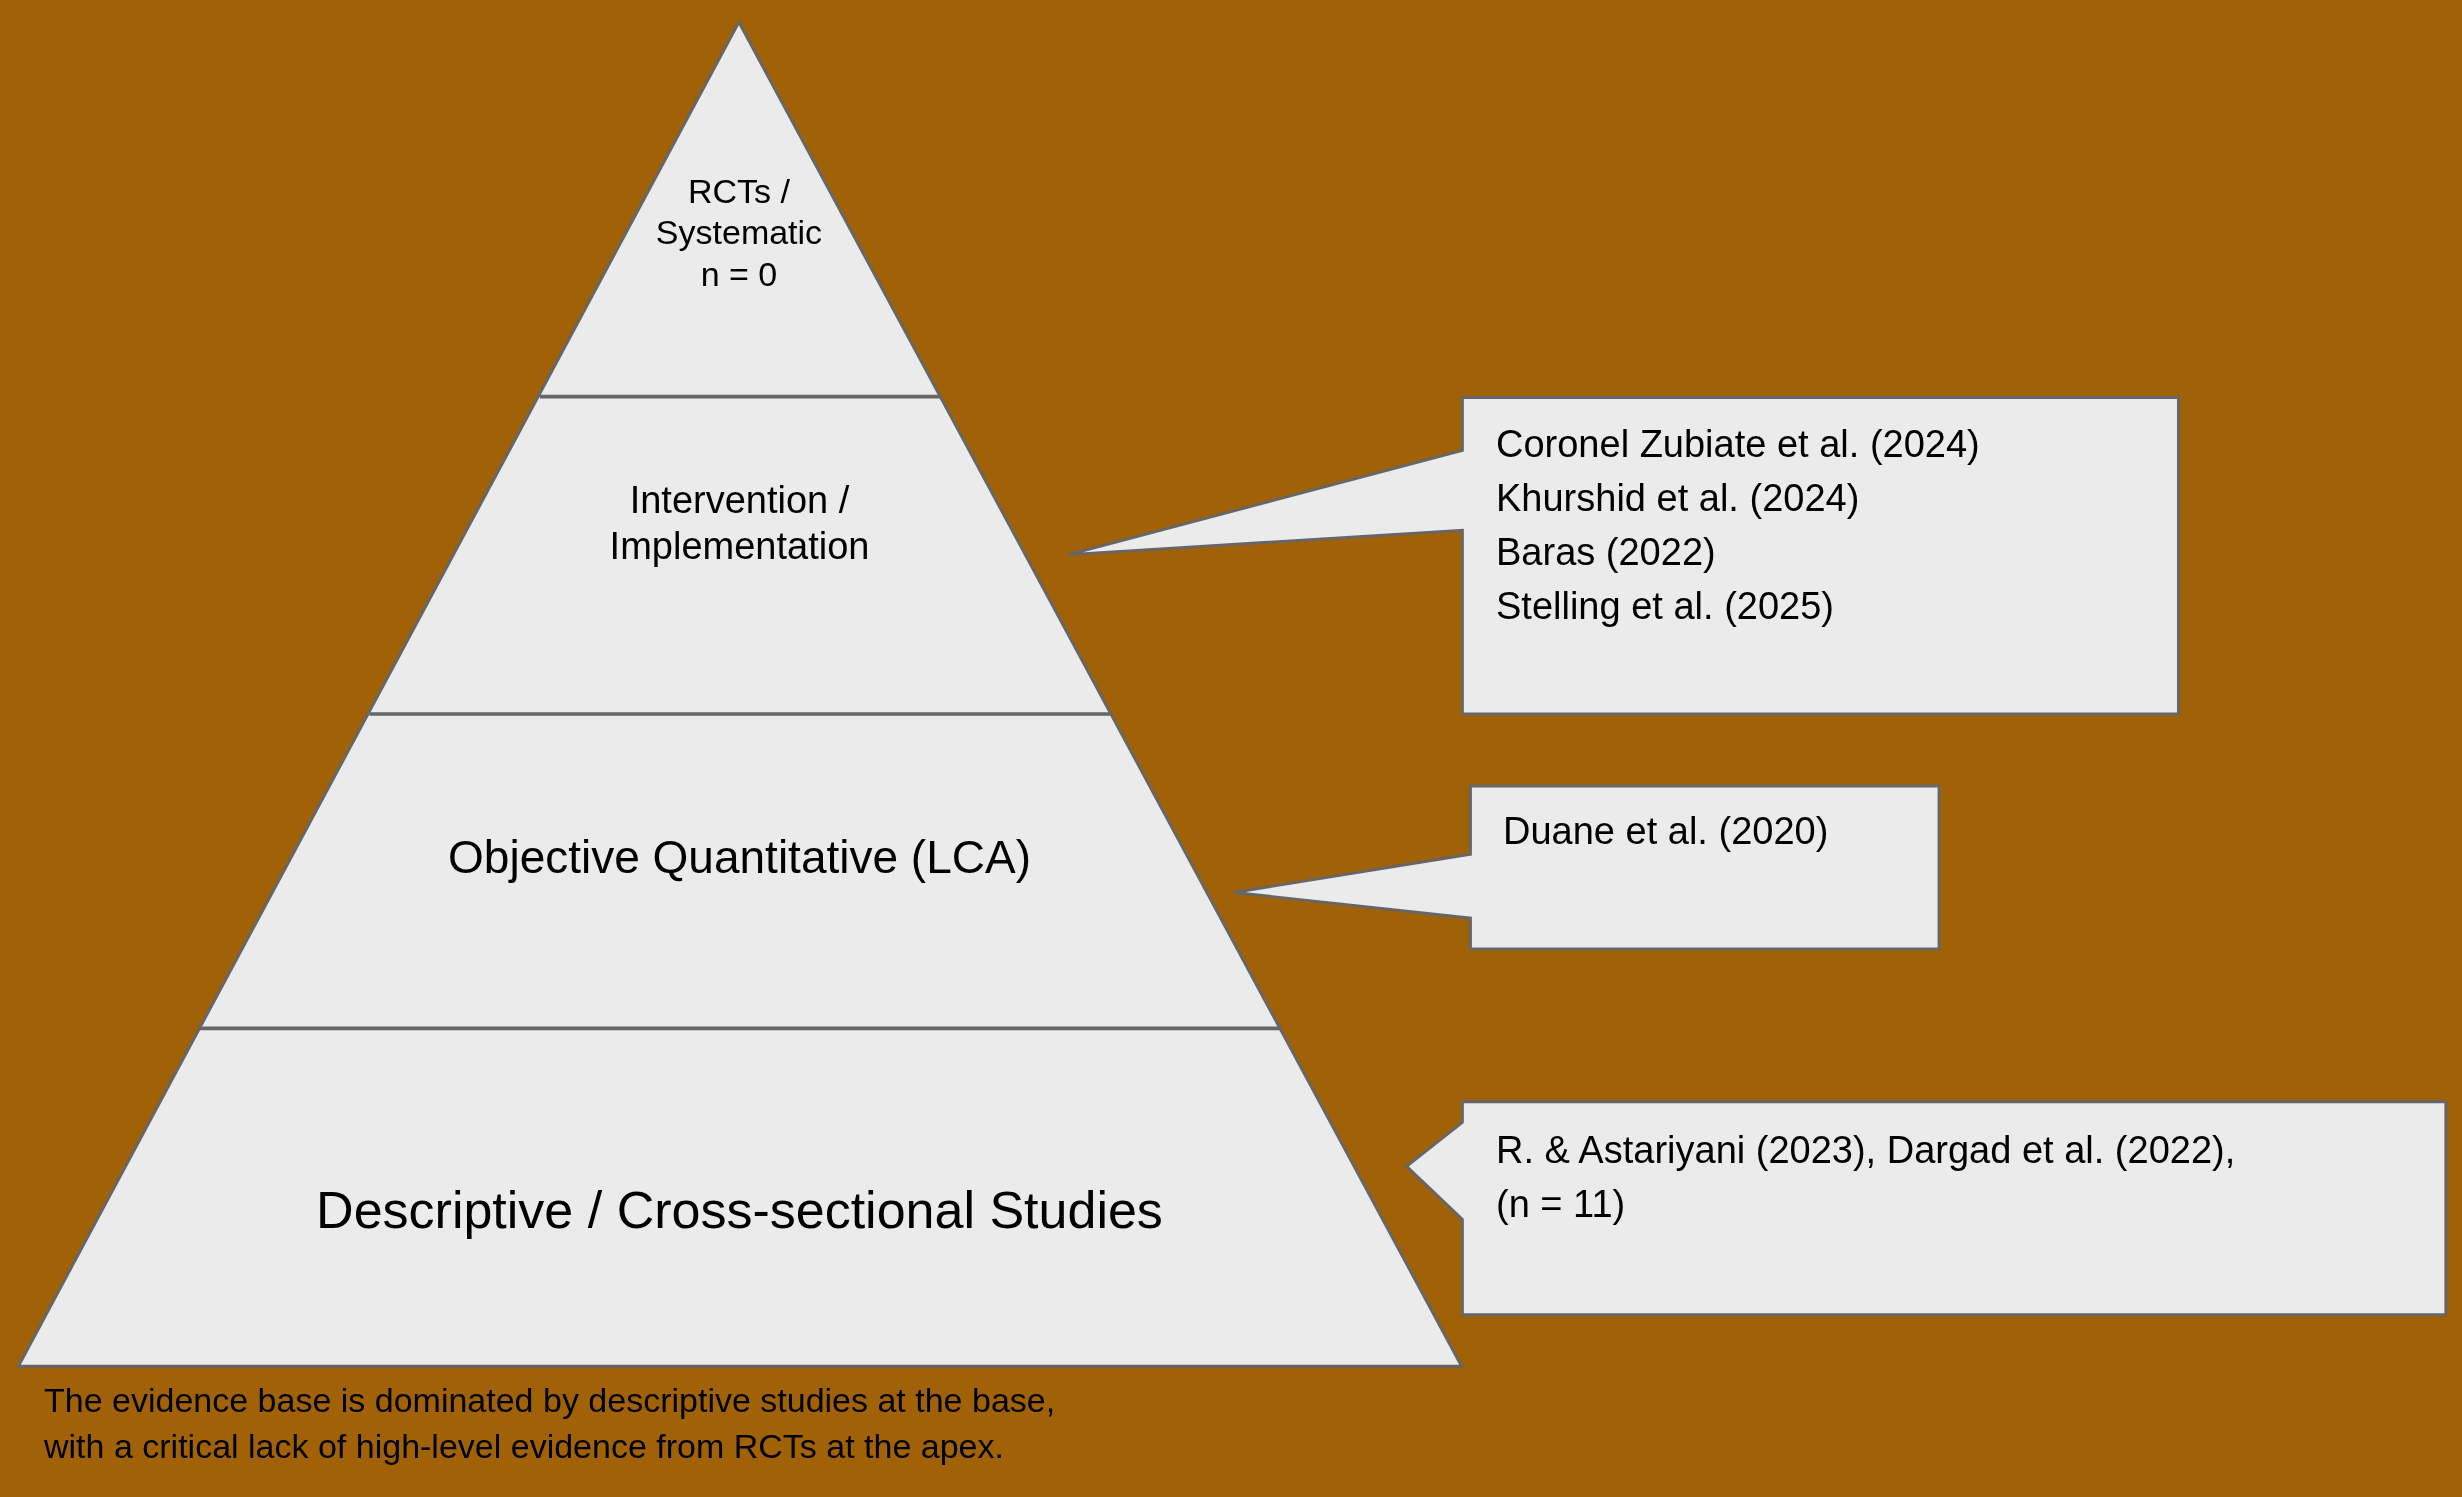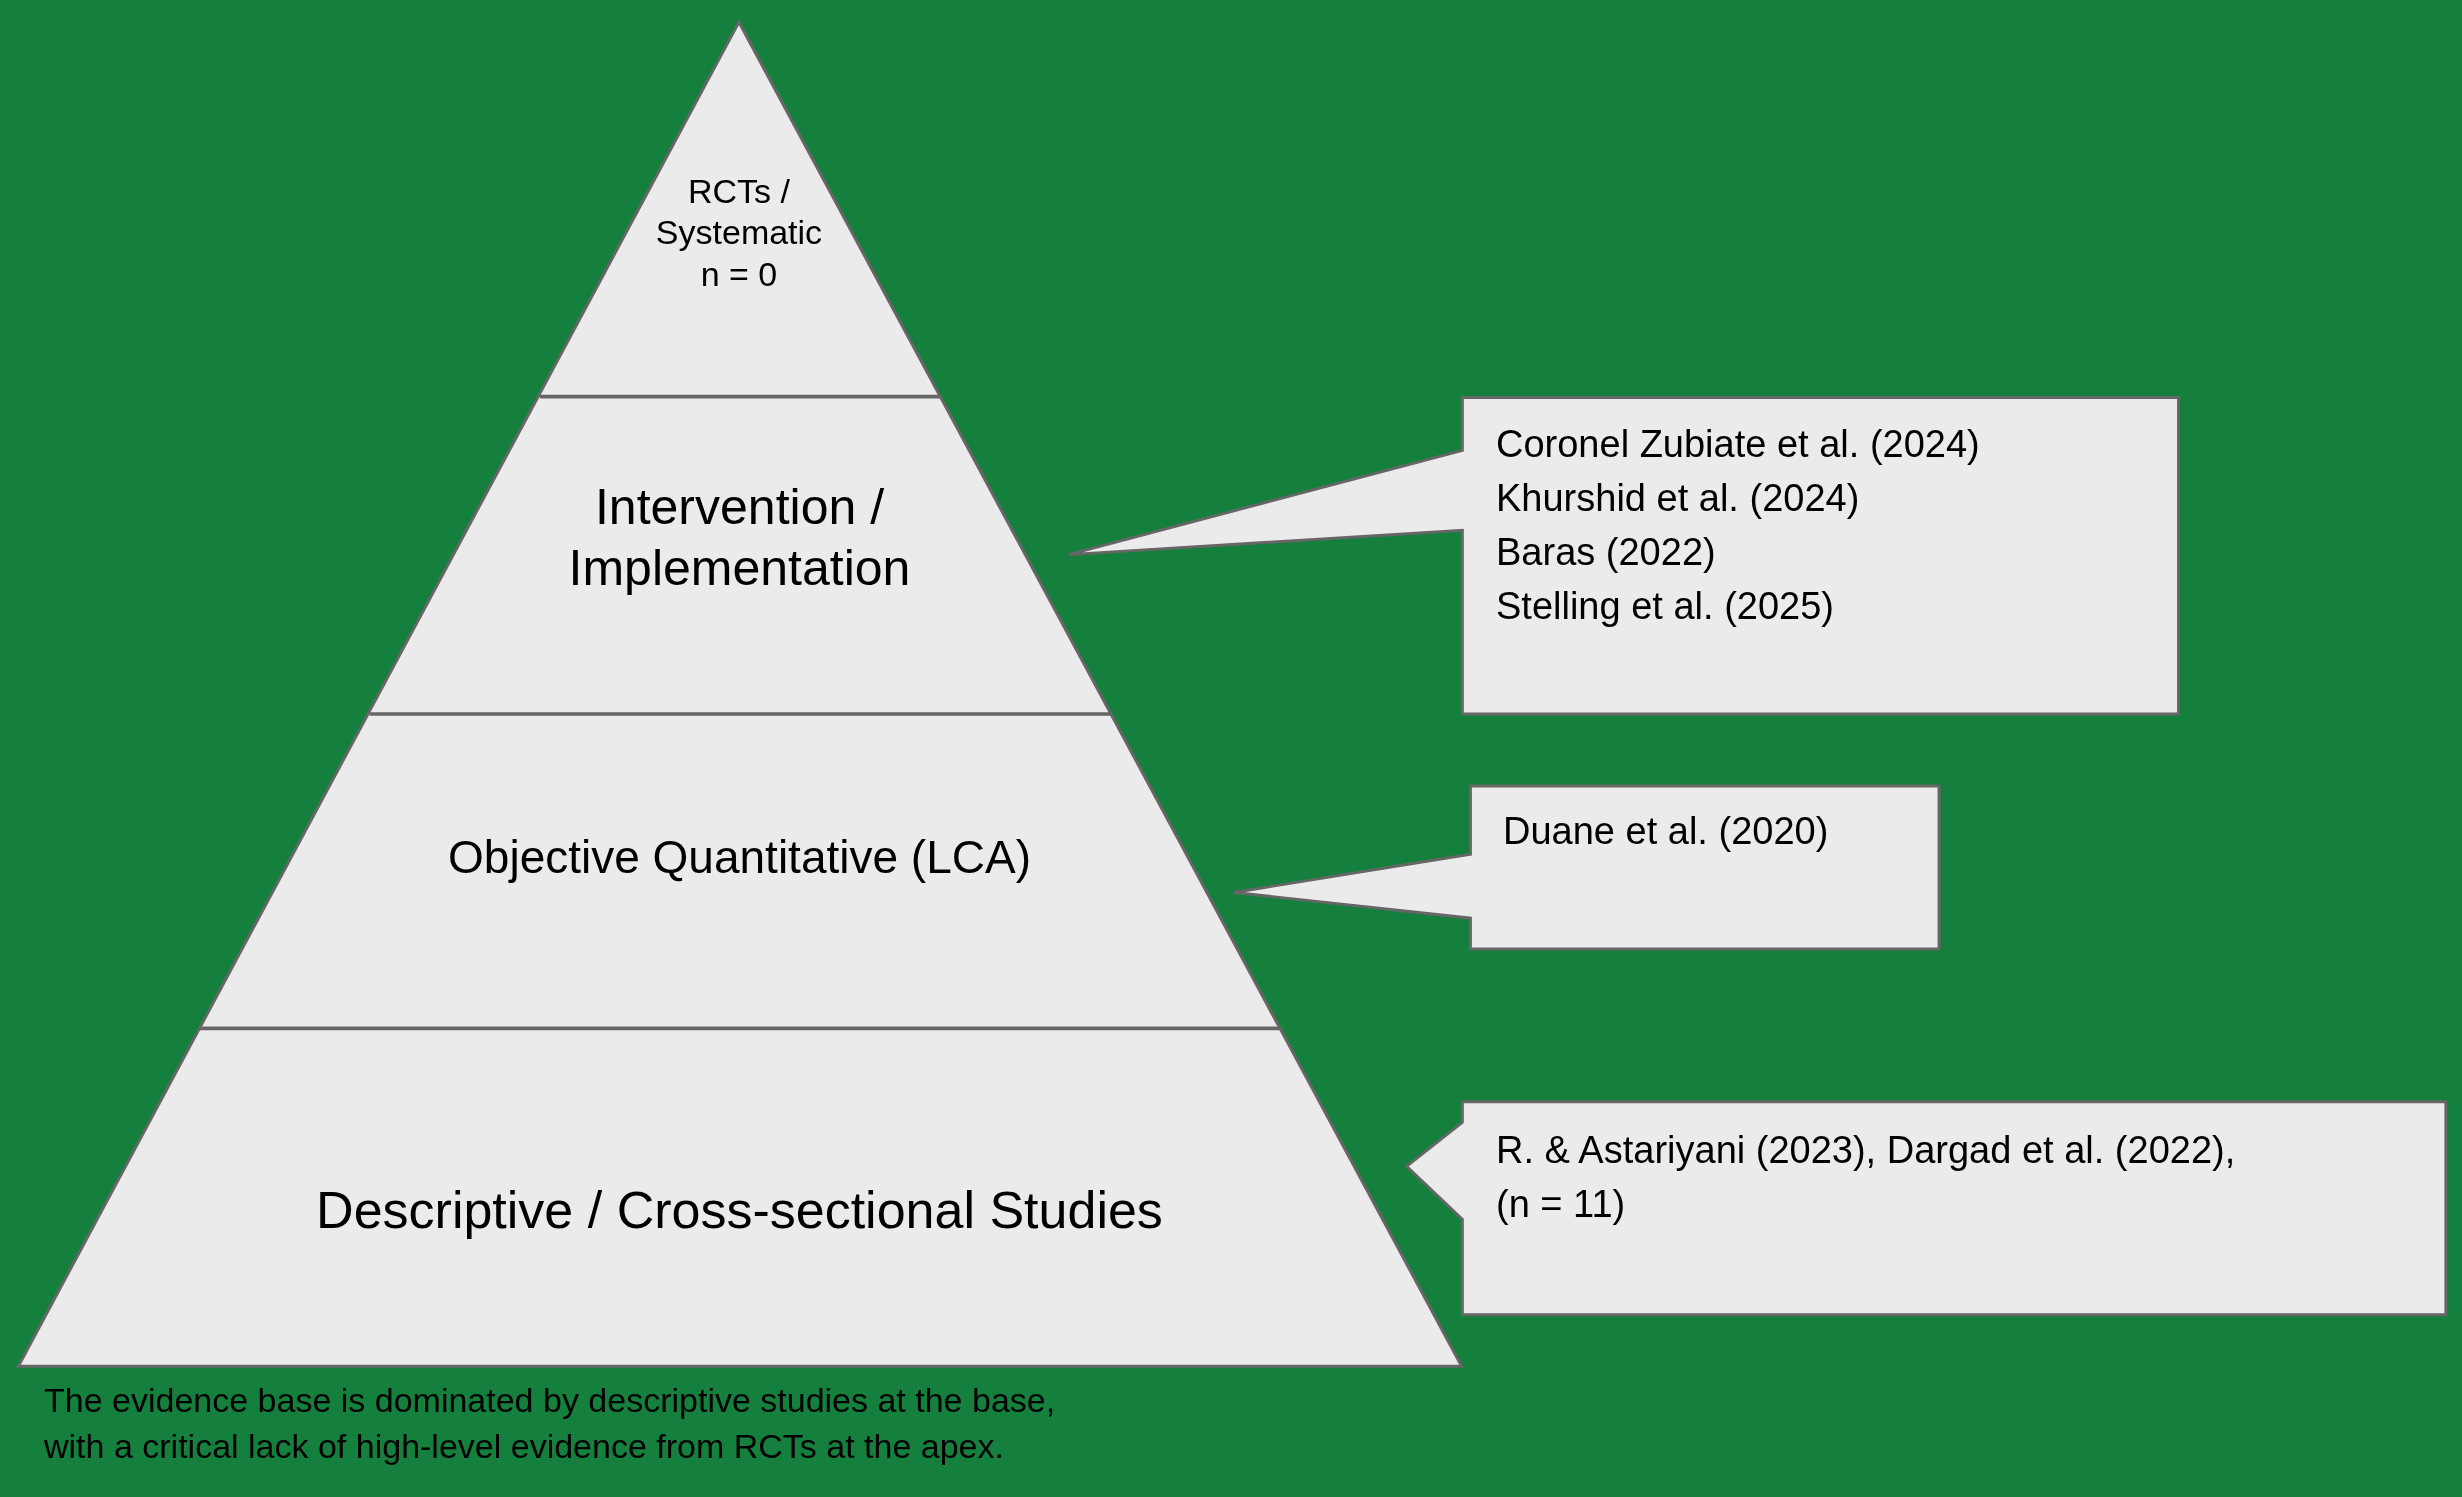--- a/index.html
+++ b/index.html
@@ -8,21 +8,21 @@
     background: #ffffff;
   }
   body {
     font-family: "Liberation Sans", sans-serif;
     color: #000000;
   }
   #stage {
     position: relative;
     width: 2462px;
     height: 1497px;
-    background: #15803d;
+    background: #a16207;
     overflow: hidden;
   }
   #figure-svg {
     position: absolute;
     left: 0;
     top: 0;
     width: 2462px;
     height: 1497px;
   }
   .shape-fill {
@@ -41,21 +41,21 @@
     text-align: center;
     color: #000000;
     line-height: 1.22;
     white-space: pre-line;
     pointer-events: none;
   }
   .tier-apex {
     font-size: 34px;
   }
   .tier-two {
-    font-size: 50px;
+    font-size: 38px;
   }
   .tier-three {
     font-size: 46px;
   }
   .tier-four {
     font-size: 52px;
   }
   .callout-text {
     position: absolute;
     color: #000000;

